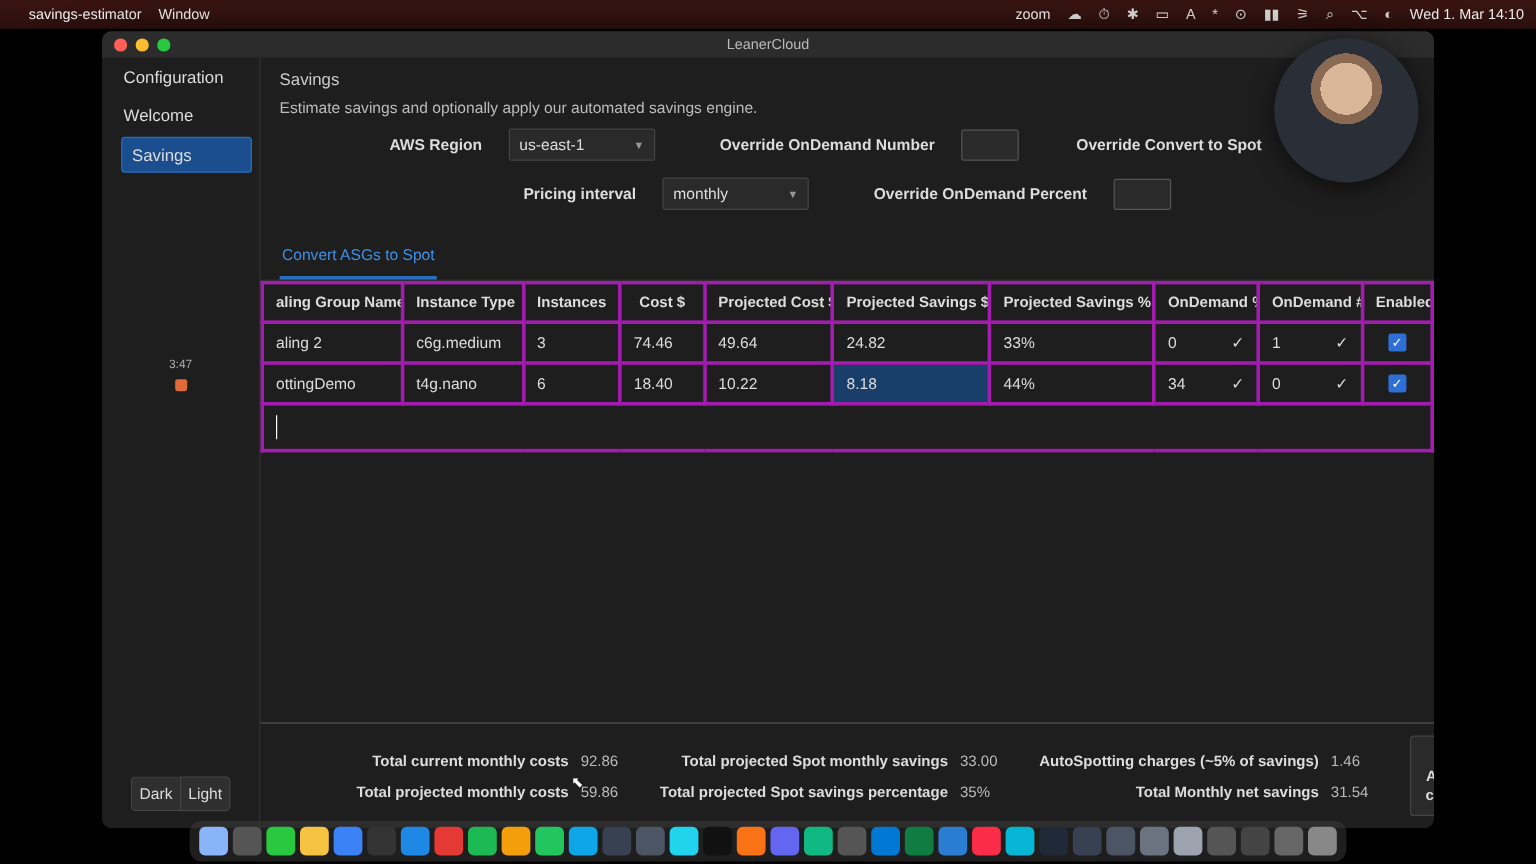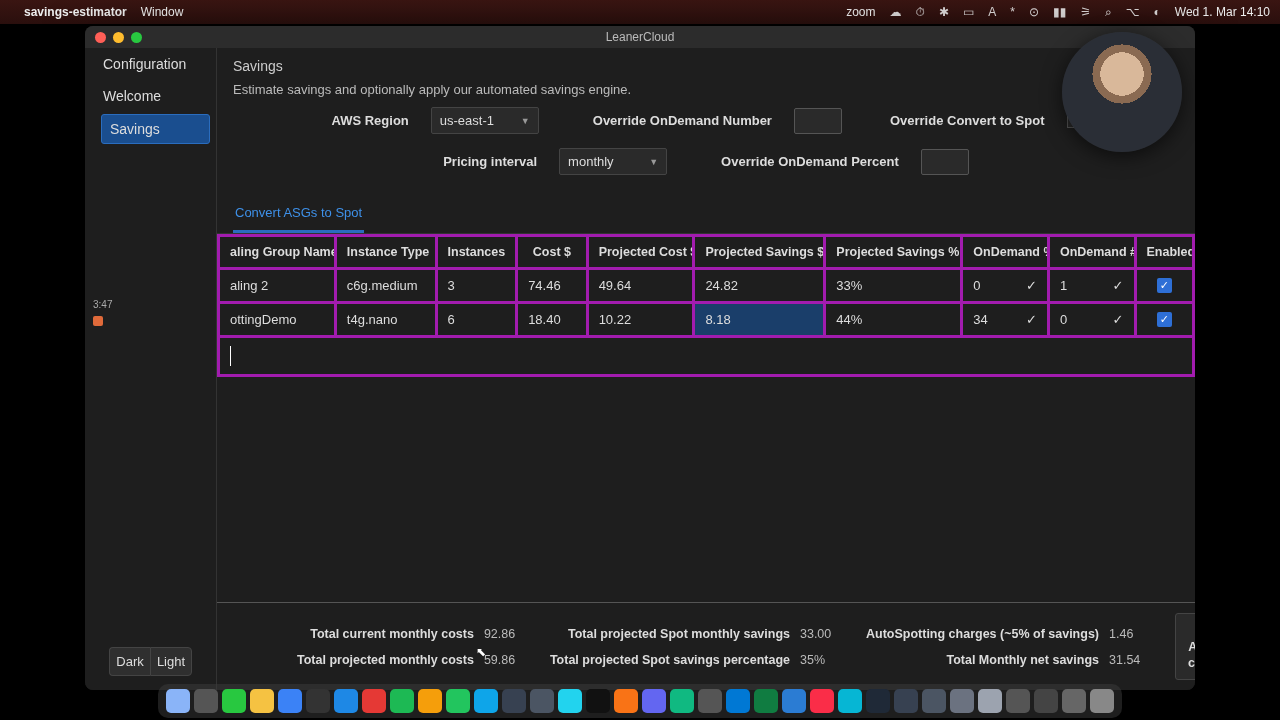--- a/index.html
+++ b/index.html
@@ -3,55 +3,55 @@
 <meta charset="utf-8">
 <style>
   * { box-sizing: border-box; margin: 0; padding: 0; }
   html, body { width: 1280px; height: 720px; overflow: hidden; font-family: -apple-system, BlinkMacSystemFont, "Segoe UI", sans-serif; background:#000; }
   
   
   .menubar { position:absolute; top:0; left:0; right:0; height:24px; background:linear-gradient(180deg,#3a1512,#2a0f0d); display:flex; align-items:center; padding:0 10px; color:#eee; font-size:12px; justify-content:space-between; }
   .menubar .left, .menubar .right { display:flex; align-items:center; gap:14px; }
   .menubar .right .ico { font-size:12px; opacity:.9; }
   .menubar .apple { font-size:14px; }
-  .menubar .app-name { font-weight:700; }
+  .menubar .app-name { font-weight:400; }
   
   
   .window { position:absolute; top:26px; left:85px; right:85px; bottom:30px; background:#1e1e1e; border-radius:8px; overflow:hidden; display:flex; flex-direction:column; box-shadow:0 10px 40px rgba(0,0,0,.5); }
   .titlebar { height:22px; background:#2c2c2c; display:flex; align-items:center; padding:0 10px; position:relative; }
   .traffic { display:flex; gap:7px; }
   .traffic span { width:11px; height:11px; border-radius:50%; display:block; }
   .tlr { background:#ff5f57;} .tly{background:#febc2e;} .tlg{background:#28c840;}
   .titlebar .title { position:absolute; left:0; right:0; text-align:center; color:#bbb; font-size:12px; }
   
   .body { flex:1; display:flex; }
   
   
   .sidebar { width:132px; background:#1e1e1e; border-right:1px solid #333; display:flex; flex-direction:column; }
   .sidebar .nav { padding-top:0; }
   .sidebar .nav-item { padding:8px 18px; color:#ddd; font-size:14px; cursor:pointer; }
   .sidebar .nav-item.active { background:#1a4e8f; border:1px solid #2a6dbf; border-radius:3px; margin:2px 6px 2px 16px; padding:6px 8px; }
   .sidebar .spacer { flex:1; }
-  .sidebar .rec { padding:0 8px; color:#aaa; font-size:10px; display:flex; flex-direction:column; gap:6px; align-items:flex-start; }
+  .sidebar .rec { padding:0 8px; color:#aaa; font-size:10px; display:flex; flex-direction:column; gap:6px; align-items:center; }
   .sidebar .rec .dot { width:10px; height:10px; background:#e06a3a; border-radius:2px; }
   .theme-toggle { display:flex; margin:14px 24px; }
   .theme-toggle button { flex:1; padding:6px 0; background:#2f2f2f; border:1px solid #444; color:#ddd; font-size:13px; cursor:pointer; }
   .theme-toggle button:first-child { border-right:none; border-radius:4px 0 0 4px; }
   .theme-toggle button:last-child { border-radius:0 4px 4px 0; }
   
   
   .main { flex:1; display:flex; flex-direction:column; color:#ddd; overflow:hidden; }
   .main-header { padding:10px 16px 4px; }
   .main-header h1 { font-size:14px; font-weight:500; color:#ccc; }
   .subtitle { padding:4px 16px 10px; font-size:13px; color:#bbb; }
   
   .controls { padding:0 16px; display:flex; flex-direction:column; gap:14px;align-items:center; }
   .control-row { display:flex; align-items:center; gap:22px; }
   .ctrl-label { font-size:13px; font-weight:600; color:#ddd; white-space:nowrap; }
-  .select { background:#2a2a2a; border:1px solid #444; color:#ddd; font-size:13px; padding:5px 8px; width:108px; display:flex; justify-content:space-between; align-items:center; border-radius:2px; cursor:pointer; }
+  .select { background:#2a2a2a; border:1px solid #444; color:#ddd; font-size:13px; padding:5px 8px; width:122px; display:flex; justify-content:space-between; align-items:center; border-radius:2px; cursor:pointer; }
   .caret { font-size:9px; color:#999; }
   .num-input { background:#2a2a2a; border:1px solid #555; width:48px; height:26px; border-radius:2px; }
   .chk { width:14px; height:14px; background:#2a2a2a; border:1px solid #555; }
   
   .tab-strip { margin-top:24px; padding:0 16px; border-bottom:1px solid #333; }
   .tab { display:inline-block; padding:6px 2px 10px; font-size:13px; color:#3e90e8; font-weight:400; border-bottom:3px solid #2a6dbf; cursor:pointer; }
   
   
   .table-wrap { flex:1; overflow:hidden; position:relative; }
   table { width:100%; border-collapse:collapse; font-size:13px; color:#ddd; table-layout:fixed; }

